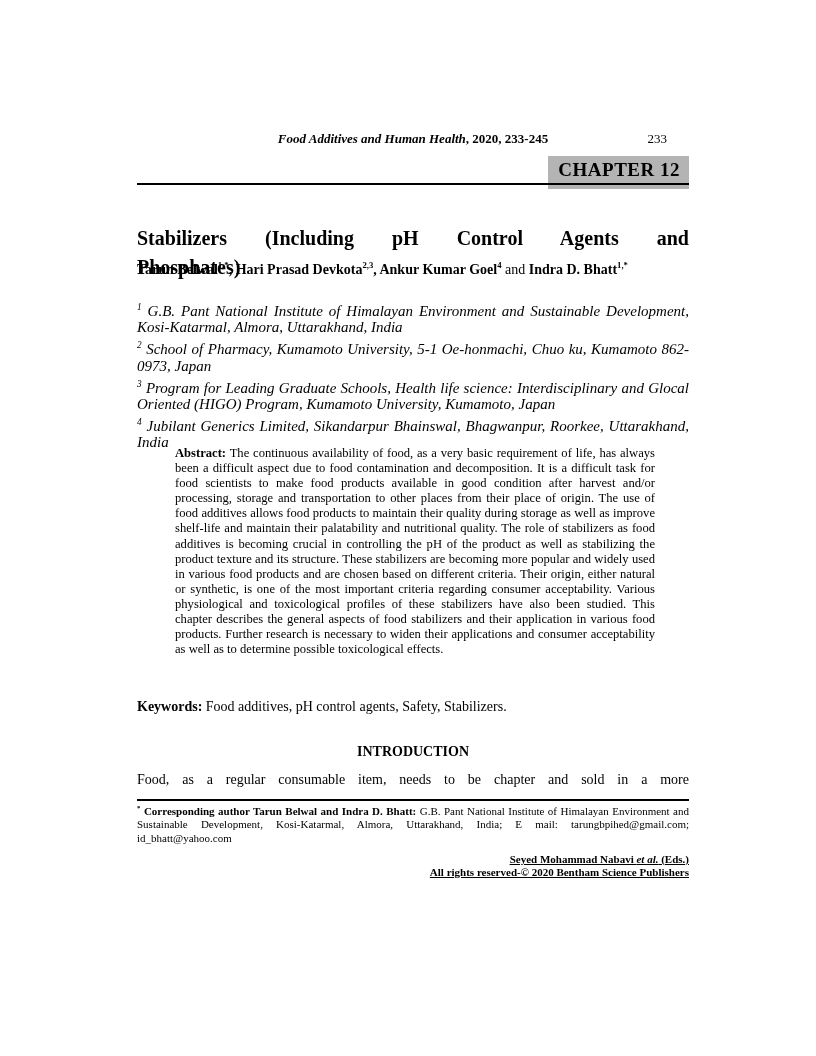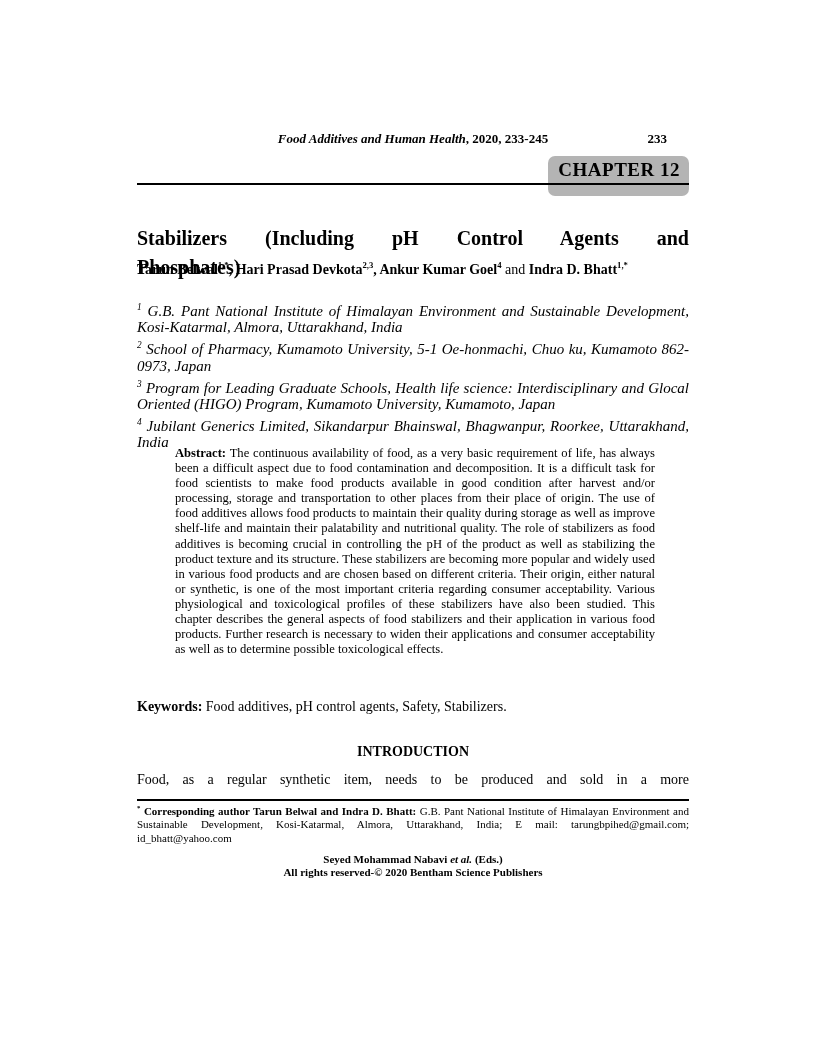--- a/index.html
+++ b/index.html
@@ -22,33 +22,32 @@
     font-size: 13px;
     font-weight: bold;
     line-height: 15px;
   }
   .journal-italic { font-style: italic; }
   .page-number {
     position: absolute;
     top: 131px;
     right: 149px;
     font-size: 13px;
-    font-weight: bold;
+    font-weight: normal;
   }
   .chapter-badge {
     position: absolute;
     top: 156px;
     right: 127px;
     background: #b4b4b4;
     font-size: 19px;
     font-weight: bold;
     line-height: 25px;
-    padding: 1px 9px 14px 10px;
+    padding: 1px 9px 7px 10px;
     letter-spacing: 0.5px;
-    border-radius: 7px;
   }
   .top-rule {
     position: absolute;
     top: 183px;
     height: 2px;
     background: #000000;
   }
   .chapter-title {
     position: absolute;
     top: 196px;
@@ -126,24 +125,25 @@
     font-size: 11px;
     line-height: 13.3px;
     text-align: justify;
   }
   .footnote .lead { font-weight: bold; }
   .footnote .sup { font-weight: bold; }
 
   .book-footer {
     position: absolute;
     top: 853px;
-    text-align: center;
+    text-align: right;
     font-size: 11px;
     font-weight: bold;
     line-height: 13px;
+    text-decoration: underline;
   }
   .book-footer .etal { font-style: italic; }
 </style>
 </head>
 <body>
 
 <div class="page">
 
   <div class="running-head content-x">
     <span class="journal-italic">Food Additives and Human Health</span><span>, 2020, 233-245</span>
@@ -172,21 +172,21 @@
   <div class="abstract">
     <span class="label">Abstract:</span><span> The continuous availability of food, as a very basic requirement of life, has always been a difficult aspect due to food contamination and decomposition. It is a difficult task for food scientists to make food products available in good condition after harvest and/or processing, storage and transportation to other places from their place of origin. The use of food additives allows food products to maintain their quality during storage as well as improve shelf-life and maintain their palatability and nutritional quality. The role of stabilizers as food additives is becoming crucial in controlling the pH of the product as well as stabilizing the product texture and its structure. These stabilizers are becoming more popular and widely used in various food products and are chosen based on different criteria. Their origin, either natural or synthetic, is one of the most important criteria regarding consumer acceptability. Various physiological and toxicological profiles of these stabilizers have also been studied. This chapter describes the general aspects of food stabilizers and their application in various food products. Further research is necessary to widen their applications and consumer acceptability as well as to determine possible toxicological effects.</span>
   </div>
 
   <div class="keywords content-x">
     <span class="label">Keywords:</span><span> Food additives, pH control agents, Safety, Stabilizers.</span>
   </div>
 
   <div class="section-heading content-x">INTRODUCTION</div>
 
-  <div class="body-paragraph justify-last content-x">Food, as a regular synthetic item, needs to be produced and sold in a more</div>
+  <div class="body-paragraph justify-last content-x">Food, as a regular consumable item, needs to be chapter and sold in a more</div>
 
   <div class="footnote-rule content-x"></div>
 
   <div class="footnote content-x">
     <span class="sup">*</span><span class="lead"> Corresponding author Tarun Belwal and Indra D. Bhatt:</span><span> G.B. Pant National Institute of Himalayan Environment and Sustainable Development, Kosi-Katarmal, Almora, Uttarakhand, India; E mail: tarungbpihed@gmail.com; id_bhatt@yahoo.com</span>
   </div>
 
   <div class="book-footer content-x">
     <div>
       <span>Seyed Mohammad Nabavi </span><span class="etal">et al.</span><span> (Eds.)</span>

